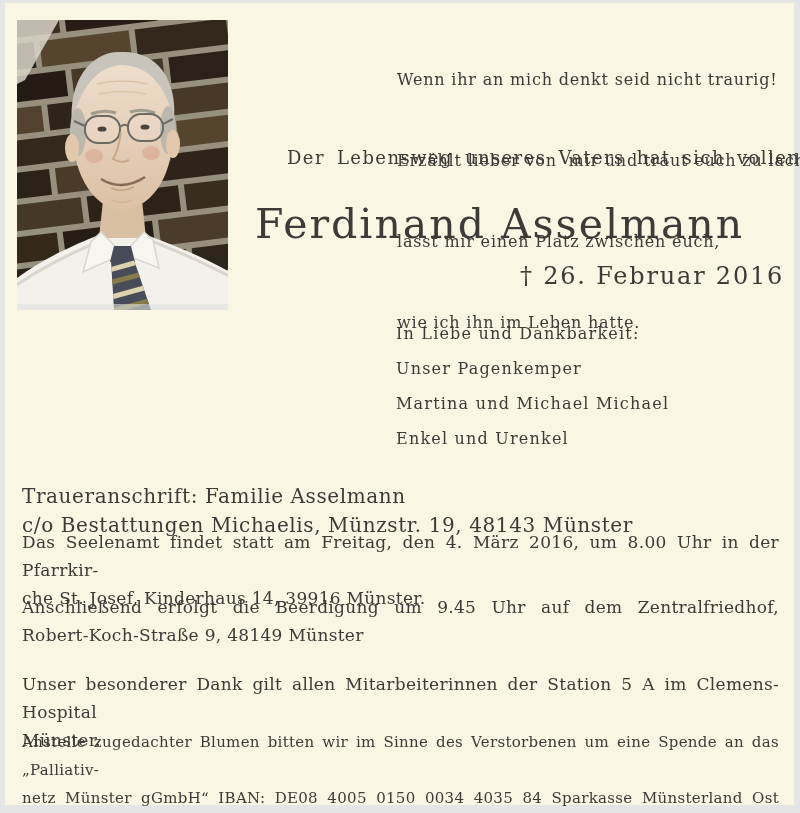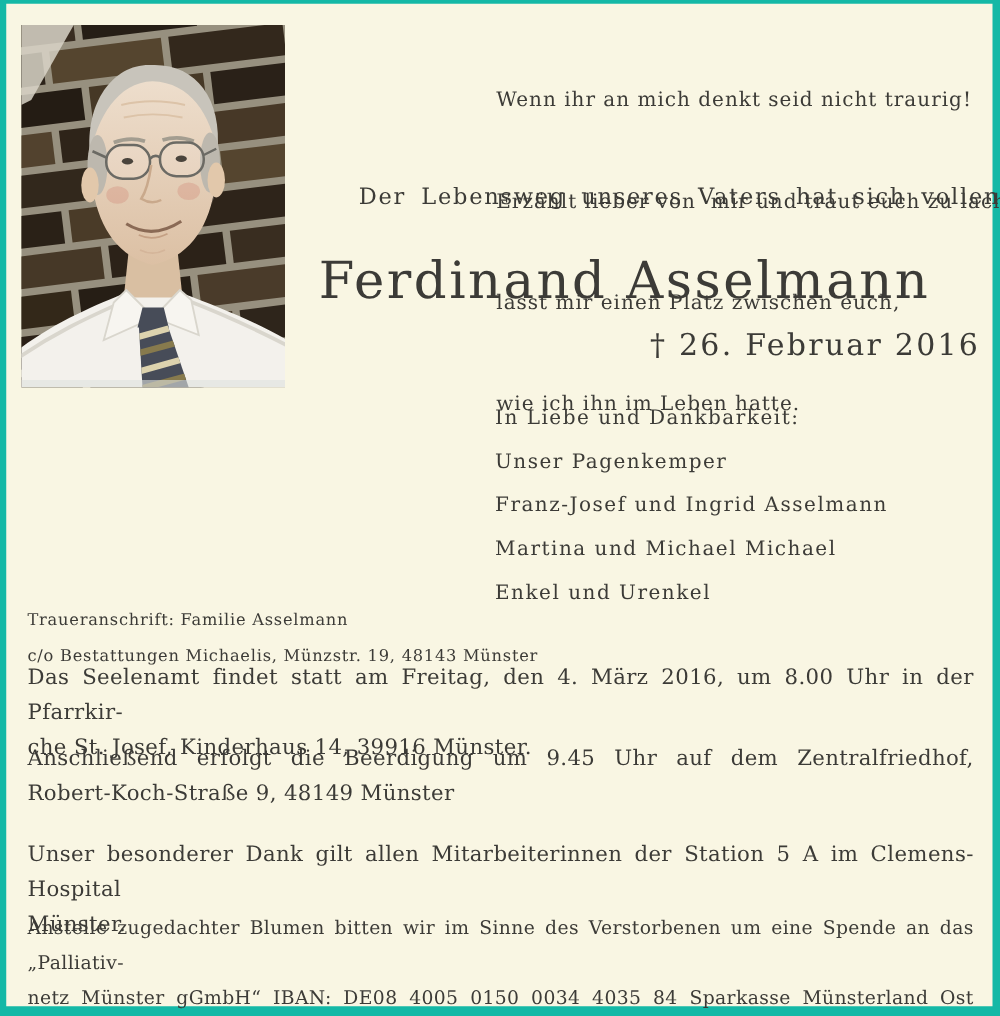--- a/index.html
+++ b/index.html
@@ -3,21 +3,21 @@
 <meta charset="utf-8">
 <style>
   * { margin: 0; padding: 0; box-sizing: border-box; }
   html, body { background: #222; }
   body { font-family: "DejaVu Serif", serif; }
 
   .canvas {
     position: relative;
     width: 800px;
     height: 813px;
-    background: #14b8a6;           
+    background: #e5e5e5;           
     overflow: hidden;
     text-decoration: underline;
   }
   .page {
     position: absolute;
     left: 5px; top: 3px; right: 6px; bottom: 8px;
     background: #f9f6e3;           
   }
 
   .txt { color: #3c3b37; }
@@ -84,21 +84,21 @@
     font-size: 16px;
     line-height: 35px;
     letter-spacing: 1.2px;
     white-space: nowrap;
   }
 
   
   .address {
     position: absolute;
     left: 22px; top: 482px;
-    font-size: 13px;
+    font-size: 20px;
     line-height: 29px;
     letter-spacing: 0.6px;
     white-space: nowrap;
   }
 
   
   .para {
     position: absolute;
     left: 22px;
     width: 757px;
@@ -242,21 +242,20 @@
   </div>
 
   <div class="intro txt">Der Lebensweg unseres Vaters hat sich vollendet.</div>
 
   <h1 class="name txt">Ferdinand Asselmann</h1>
   <div class="death txt">† 26. Februar 2016</div>
 
   <div class="mourners txt">
     <div>In Liebe und Dankbarkeit:</div>
     <div>Unser Pagenkemper</div>
-    <div>Franz-Josef und Ingrid Asselmann</div>
     <div>Martina und Michael Michael</div>
     <div>Enkel und Urenkel</div>
   </div>
 
   <div class="address txt">
     <div>Traueranschrift: Familie Asselmann</div>
     <div>c/o Bestattungen Michaelis, Münzstr. 19, 48143 Münster</div>
   </div>
 
   <div class="para p1 txt">

